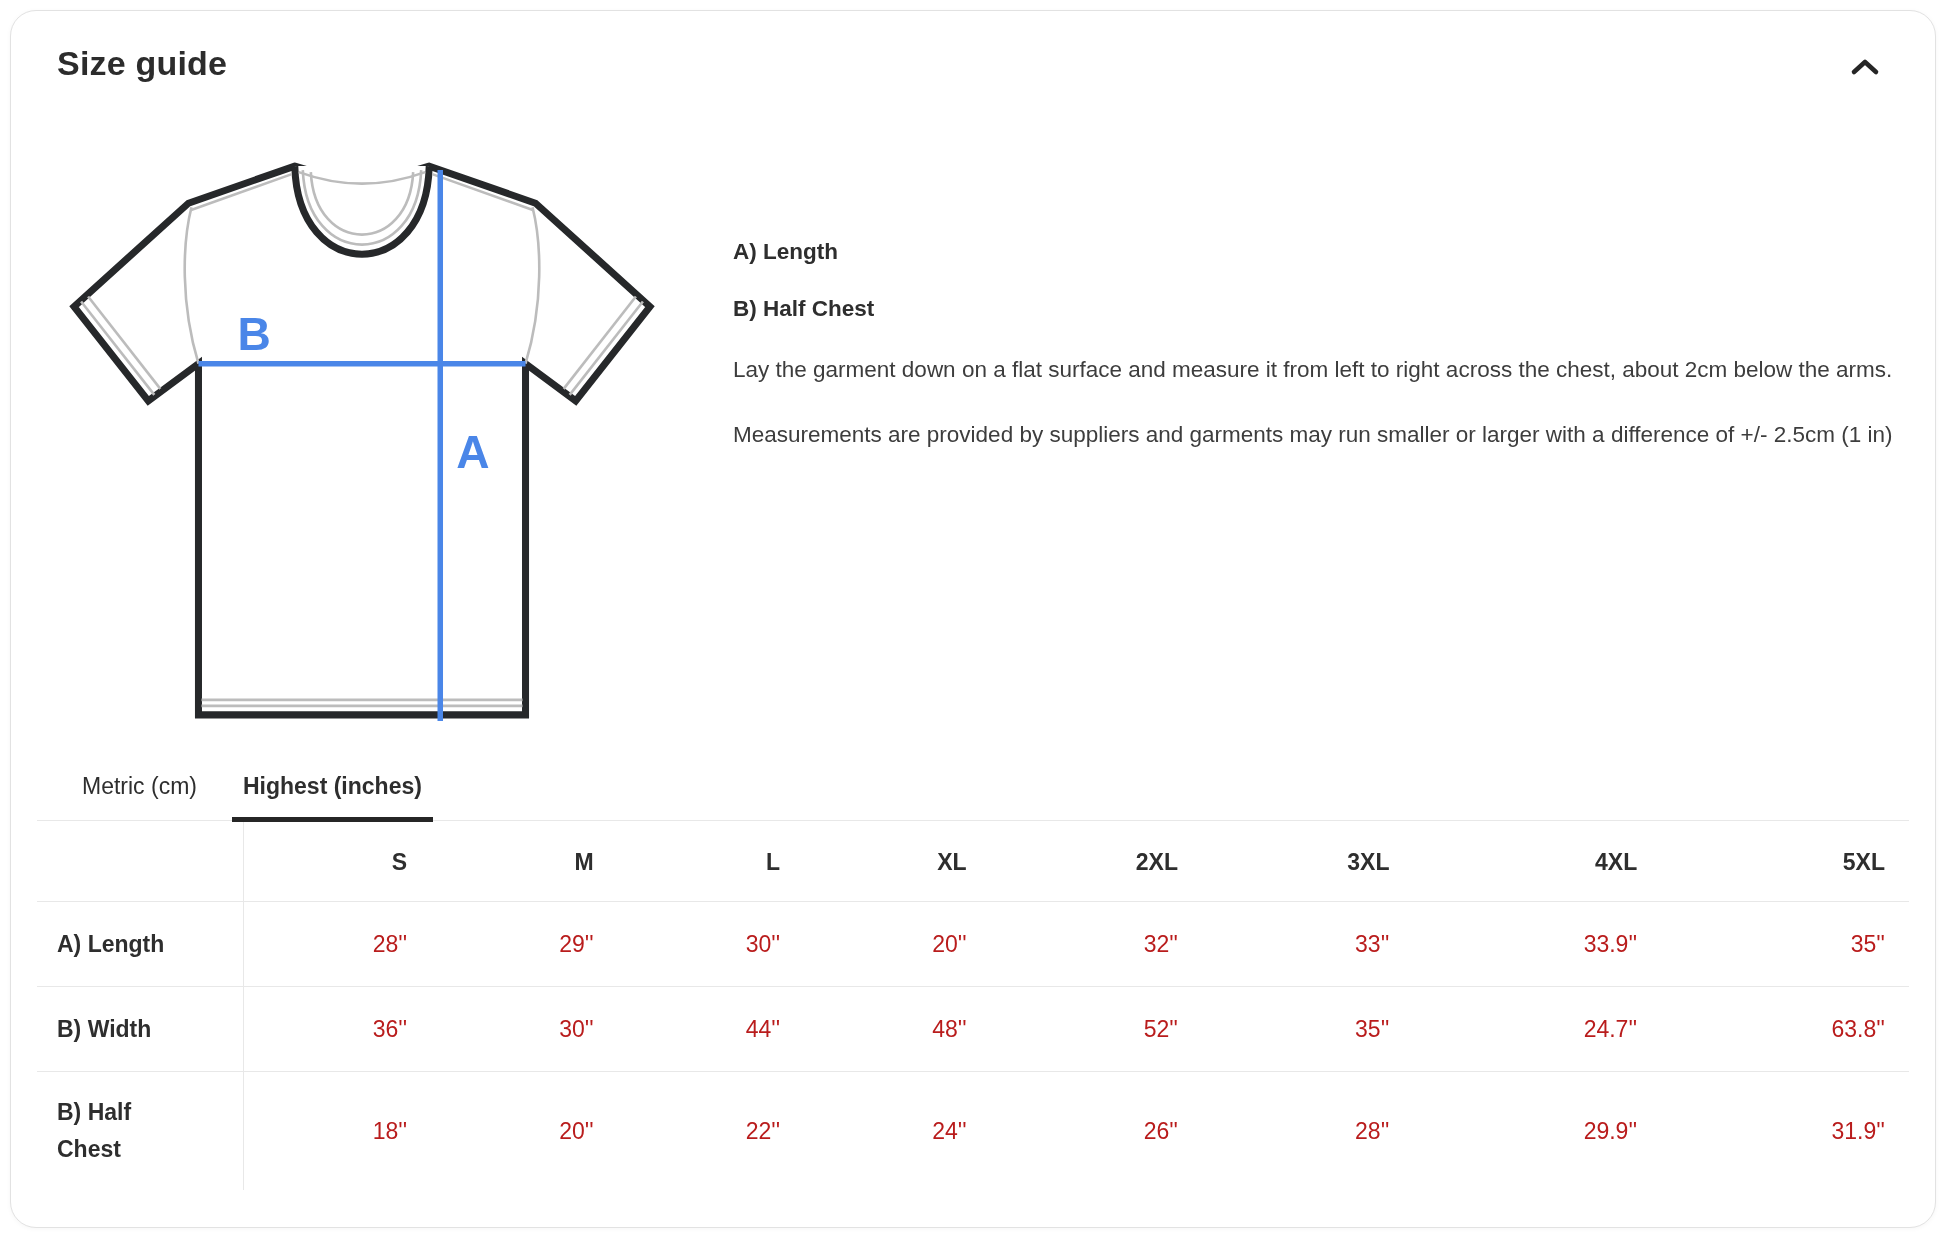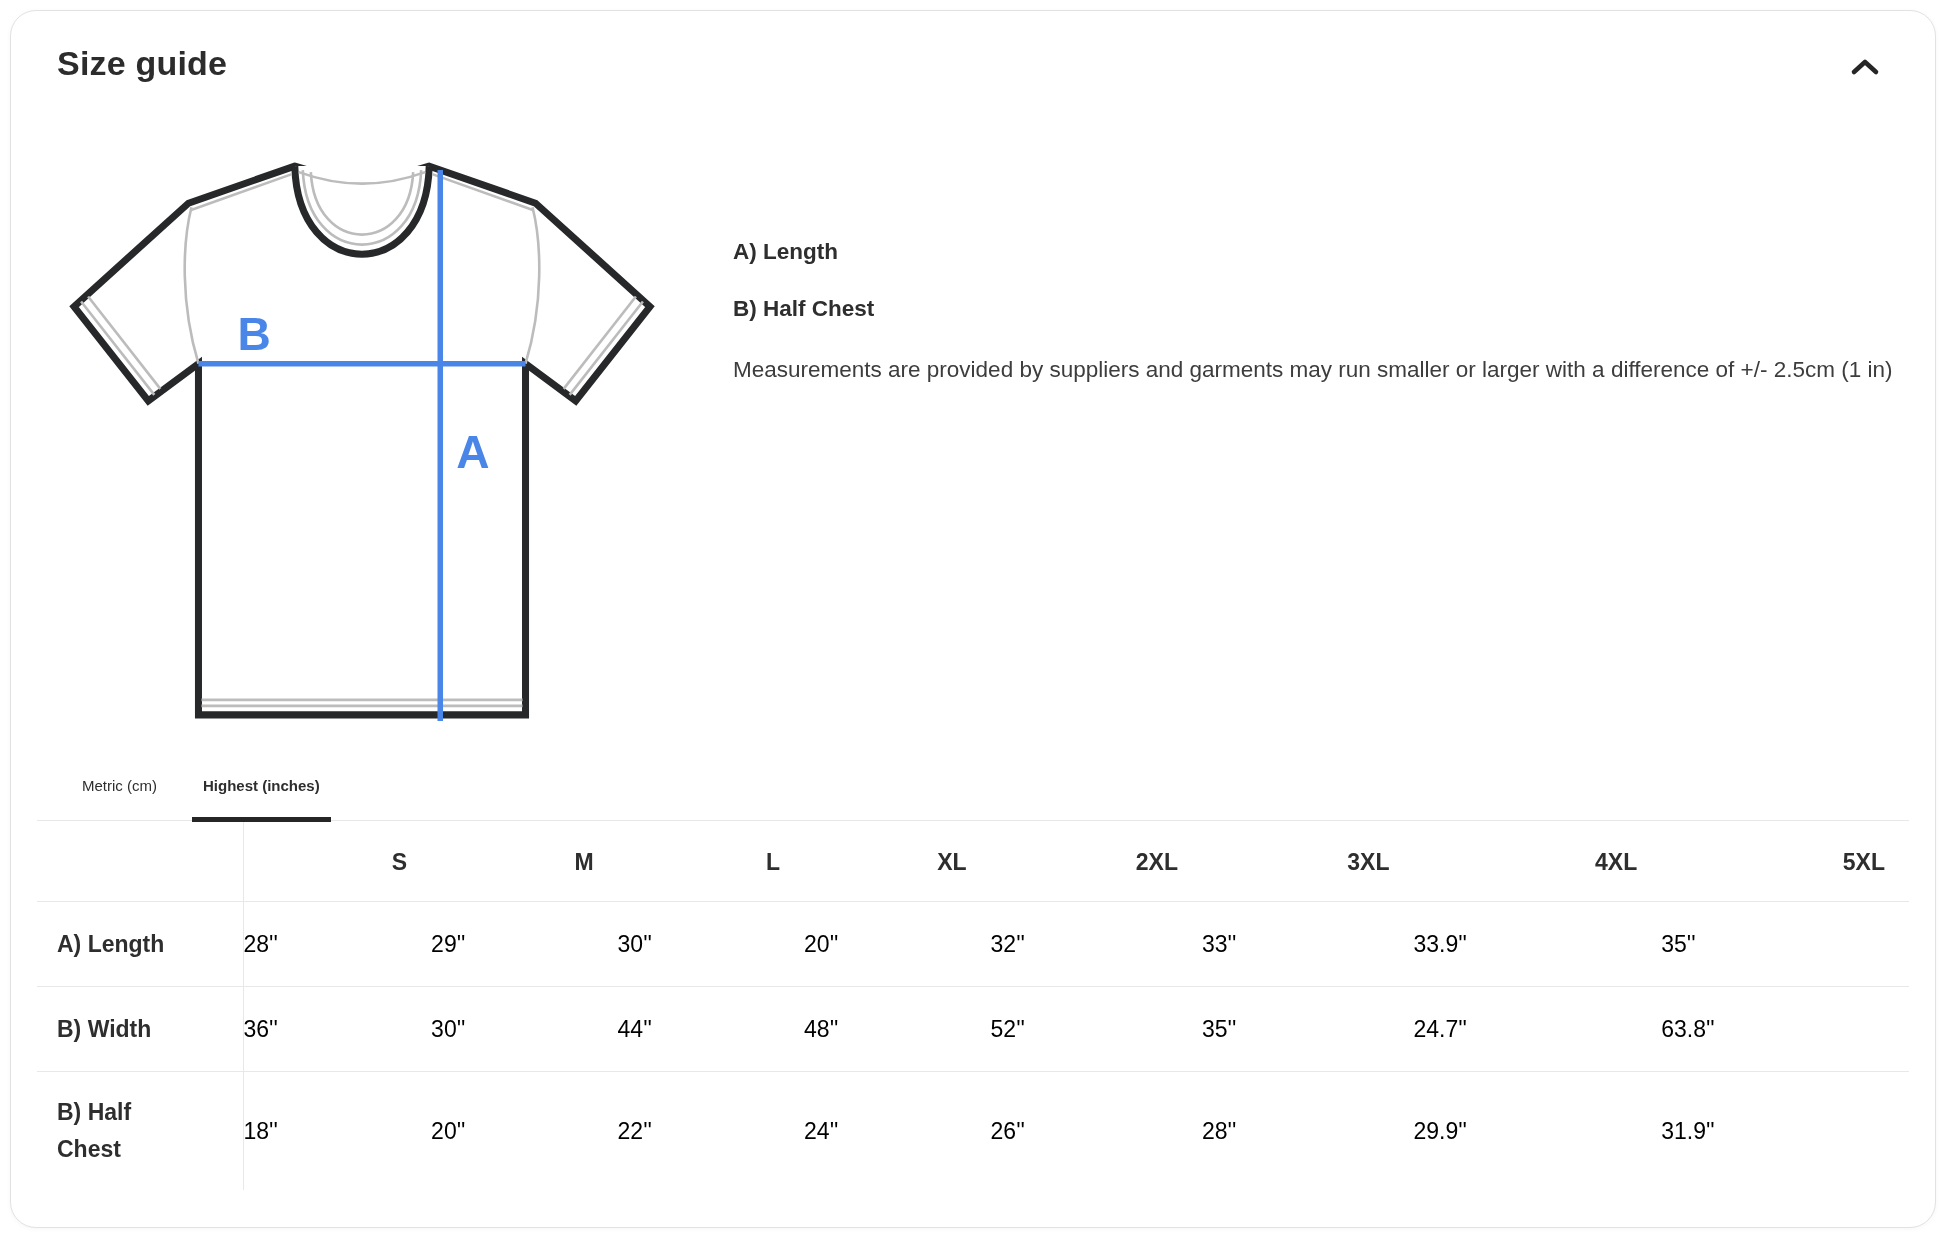--- a/index.html
+++ b/index.html
@@ -49,21 +49,21 @@
   
   .tabs {
     margin-top: 10px;
     border-bottom: 1px solid #e8e8e8;
     display: flex; align-items: flex-end;
   }
   .tab {
     position: relative;
     margin-left: 24px;
     padding: 12px 11px 19px 11px;
-    font-size: 15px; line-height: 30px;
+    font-size: 23px; line-height: 30px;
     color: #2e2e2e; cursor: pointer; white-space: nowrap;
   }
   .tab:first-child { margin-left: 34px; }
   .tab.active { font-weight: 700; }
   .tab.active::after {
     content: ""; position: absolute; left: 0; right: 0; bottom: -2px;
     height: 5px; background: #262626;
   }
   
   table.size-table { width: 100%; border-collapse: collapse; margin-top: 0; }
@@ -75,21 +75,21 @@
   table.size-table thead th.corner { width: 206px; }
   table.size-table tbody tr { border-top: 1px solid #e8e8e8; }
   table.size-table th.row-label {
     text-align: left; font-weight: 700; color: #2e2e2e;
     padding: 22px 0 22px 20px; line-height: 37px;
     border-right: 1px solid #e8e8e8;
   }
   table.size-table thead th.corner { border-right: 1px solid #e8e8e8; }
   table.size-table th.row-label span { display: inline-block; max-width: 132px; }
   table.size-table td {
-    color: #000000;
+    text-align: right; color: #b91c1c;
     padding: 27px 24px 27px 0; line-height: 30px;
   }
   table.size-table thead th { padding-right: 24px; }
   svg text.blue-label {
     font-family: "Liberation Sans", "DejaVu Sans", sans-serif;
     font-weight: 700; font-size: 46px;
   }
 </style>
 </head>
 <body>
@@ -135,20 +135,21 @@
         <line x1="388" y1="27" x2="388" y2="576" stroke="#4a86e8" stroke-width="5.5"></line>
         <line x1="147" y1="220" x2="473" y2="220" stroke="#4a86e8" stroke-width="5.5"></line>
         <text class="blue-label" x="186" y="206" fill="#4a86e8">B</text>
         <text class="blue-label" x="404" y="324" fill="#4a86e8">A</text>
       </svg>
     </div>
 
     <div class="instructions">
       <h3>A) Length</h3>
       <h3>B) Half Chest</h3>
+      <p>Lay the garment down on a flat surface and measure it from left to right across the chest, about 2cm below the arms.</p>
       <p>Measurements are provided by suppliers and garments may run smaller or larger with a difference of +/- 2.5cm (1 in)</p>
     </div>
 
   </div>
 
   <div class="tabs">
     <div class="tab">Metric (cm)</div>
     <div class="tab active">Highest (inches)</div>
   </div>
 

